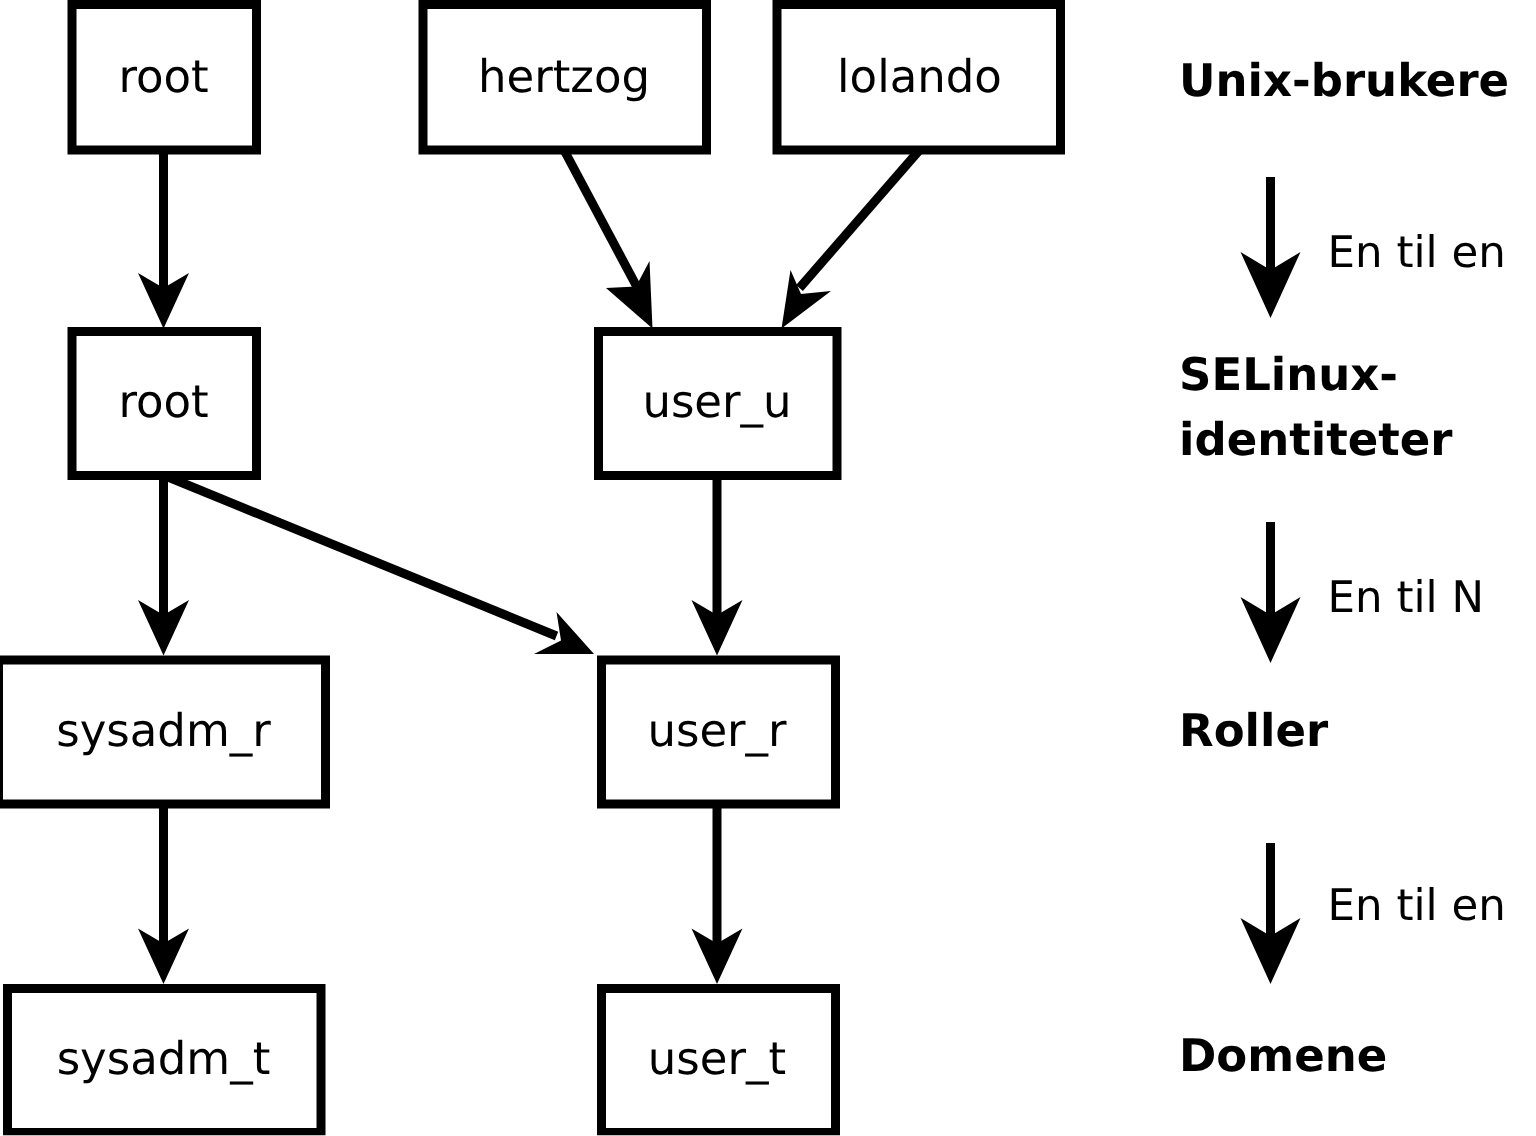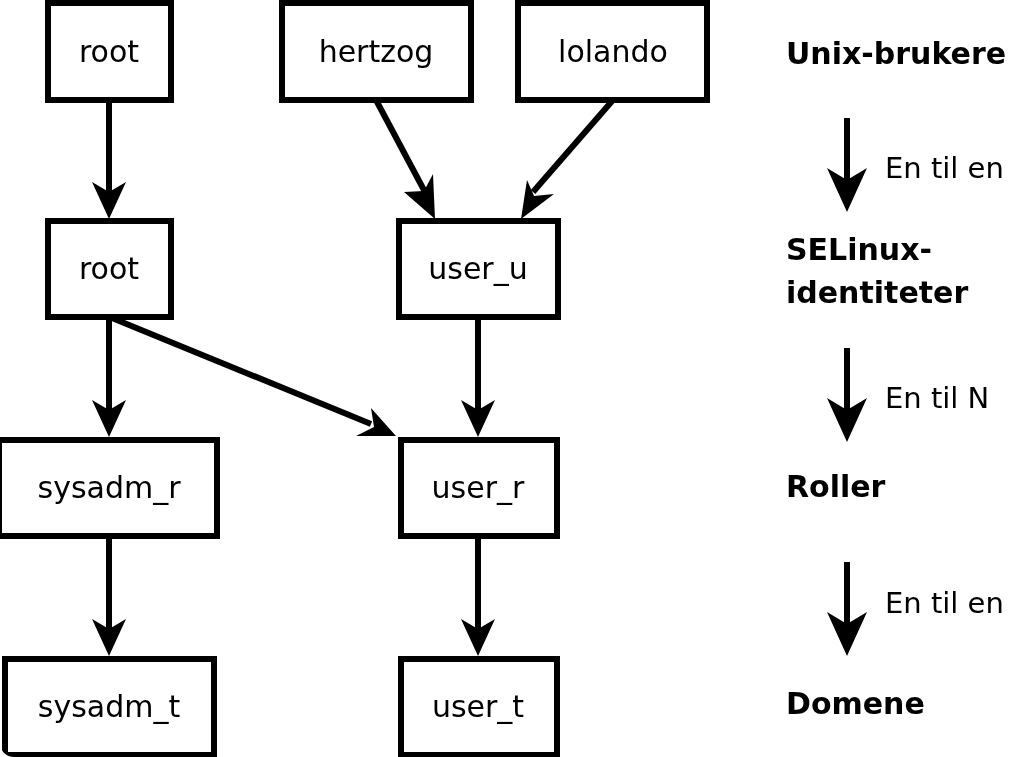--- a/index.html
+++ b/index.html
@@ -10,21 +10,20 @@
   }
   body {
     font-family: "DejaVu Sans", sans-serif;
   }
   #stage {
     position: relative;
     width: 1024px;
     height: 757px;
     overflow: hidden;
     background: #ffffff;
-    border-radius: 14px;
   }
   #graph-svg {
     position: absolute;
     left: 0;
     top: 0;
     width: 1024px;
     height: 757px;
     display: block;
   }
   .node-box {

